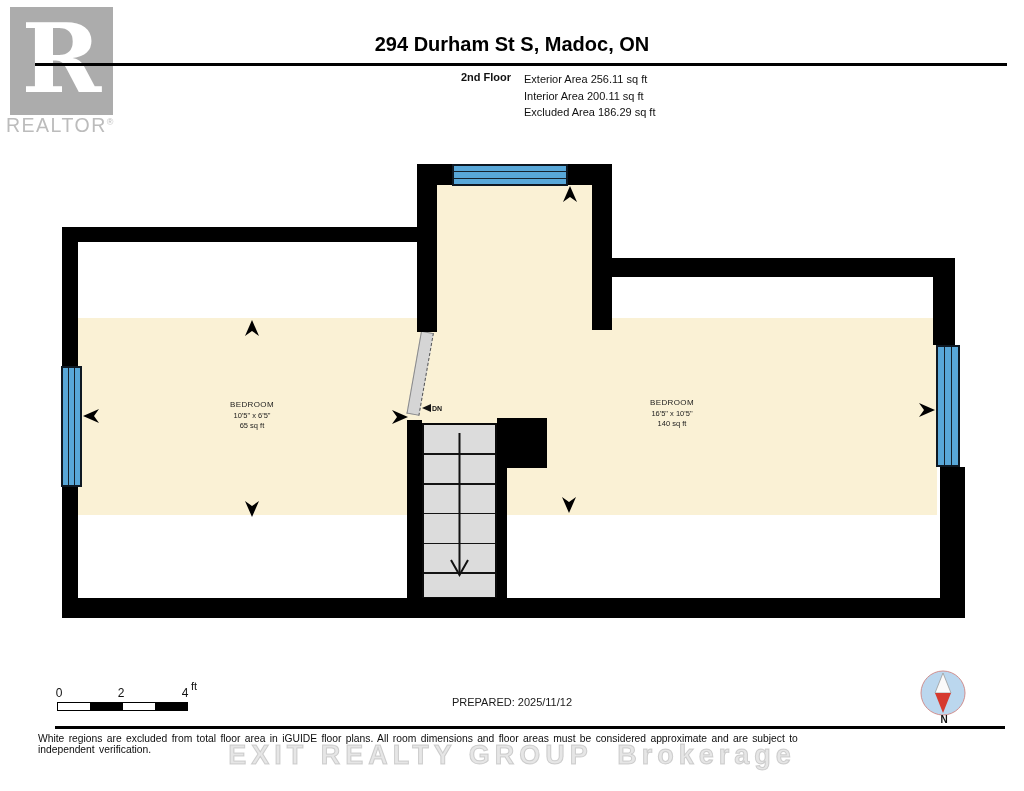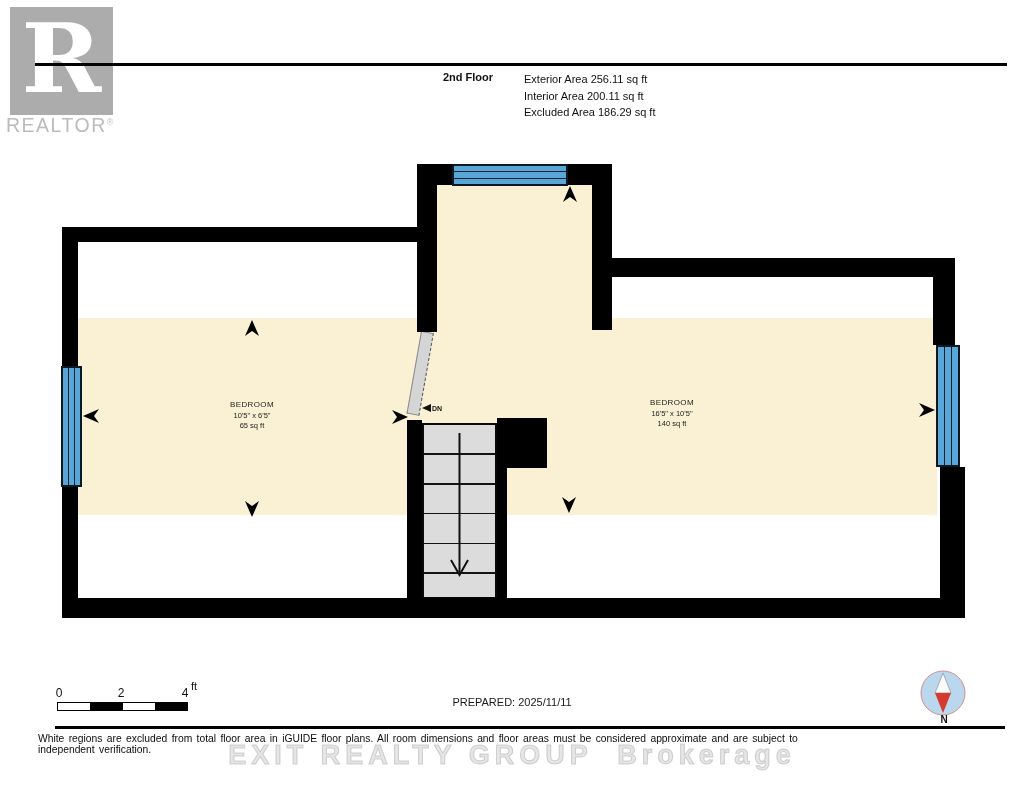--- a/index.html
+++ b/index.html
@@ -21,21 +21,21 @@
     border:1px solid #8a8a8a;border-right:1px dashed #555;box-sizing:border-box;
     transform:rotate(10deg);transform-origin:50% 0;}
   .room-label{position:absolute;width:140px;text-align:center;color:#1c1c1c;line-height:10.5px;}
   .room-name{font-size:8px;letter-spacing:.4px;}
   .room-dims,.room-area{font-size:7.5px;}
   .dn{position:absolute;left:422px;top:404px;display:flex;align-items:center;gap:1px;
       font-size:7px;font-weight:bold;color:#111;}
   .title{position:absolute;left:0;top:33px;width:1024px;text-align:center;
          font-size:20px;font-weight:bold;color:#000;}
   .hline{position:absolute;background:#000;}
-  .floor-name{position:absolute;left:312px;top:71px;width:181px;text-align:right;
+  .floor-name{position:absolute;left:330px;top:71px;width:181px;text-align:right;
               font-size:11px;font-weight:bold;}
   .stats{position:absolute;left:524px;top:71px;font-size:11px;line-height:16.5px;}
   .logo-box{position:absolute;left:10px;top:7px;width:103px;height:108px;
             background:var(--logoGray,#ACACAC);text-align:center;}
   .logo-r{font-family:"DejaVu Serif",serif;font-weight:bold;font-size:96px;
           color:#fff;line-height:104px;}
   .logo-text{position:absolute;left:6px;top:114px;font-size:19.5px;color:#bcbcbc;
              letter-spacing:1.5px;}
   .logo-text sup{font-size:9px;}
   .scale-num{position:absolute;top:686px;width:14px;text-align:center;font-size:12px;}
@@ -58,20 +58,21 @@
 </head>
 <body>
 
 <div class="sheet">
 
   <div class="logo-box">
     <div class="logo-r">R</div>
   </div>
   <div class="logo-text"><span>REALTOR</span><sup>®</sup></div>
 
+  <div class="title">294 Durham St S, Madoc, ON</div>
   <div class="hline" style="left:35px;top:63px;width:972px;height:2.5px;"></div>
 
   <div class="floor-name">2nd Floor</div>
   <div class="stats">
     <div>Exterior Area 256.11 sq ft</div>
     <div>Interior Area 200.11 sq ft</div>
     <div>Excluded Area 186.29 sq ft</div>
   </div>
 
   <div class="abs" style="left:0;top:0;width:1024px;height:791px;">
@@ -150,21 +151,21 @@
   <div class="scale-num" style="left:114px;">2</div>
   <div class="scale-num" style="left:178px;">4</div>
   <div class="scale-bar">
     <div style="background:#fff;"></div>
     <div style="background:#000;"></div>
     <div style="background:#fff;"></div>
     <div style="background:#000;"></div>
   </div>
   <div class="scale-ft">ft</div>
 
-  <div class="prepared">PREPARED: 2025/11/11</div>
+  <div class="prepared">PREPARED: 2025/11/12</div>
   <div class="watermark">EXIT REALTY GROUP  Brokerage</div>
 
   <svg class="compass" width="52" height="52" viewBox="0 0 52 52">
     <circle cx="26" cy="24" r="22" style="fill:var(--compassBlue,#BBD7EE)" stroke="#cf8f8f" stroke-width="1"></circle>
     <polygon points="26,4 34,24 18,24" fill="#fafafa" stroke="#9a9a9a" stroke-width="0.8"></polygon>
     <polygon points="26,44 18,24 34,24" style="fill:var(--compassRed,#D63A2F)"></polygon>
   </svg>
   <div class="compass-n">N</div>
 
   <div class="hline" style="left:55px;top:726px;width:950px;height:3px;"></div>

